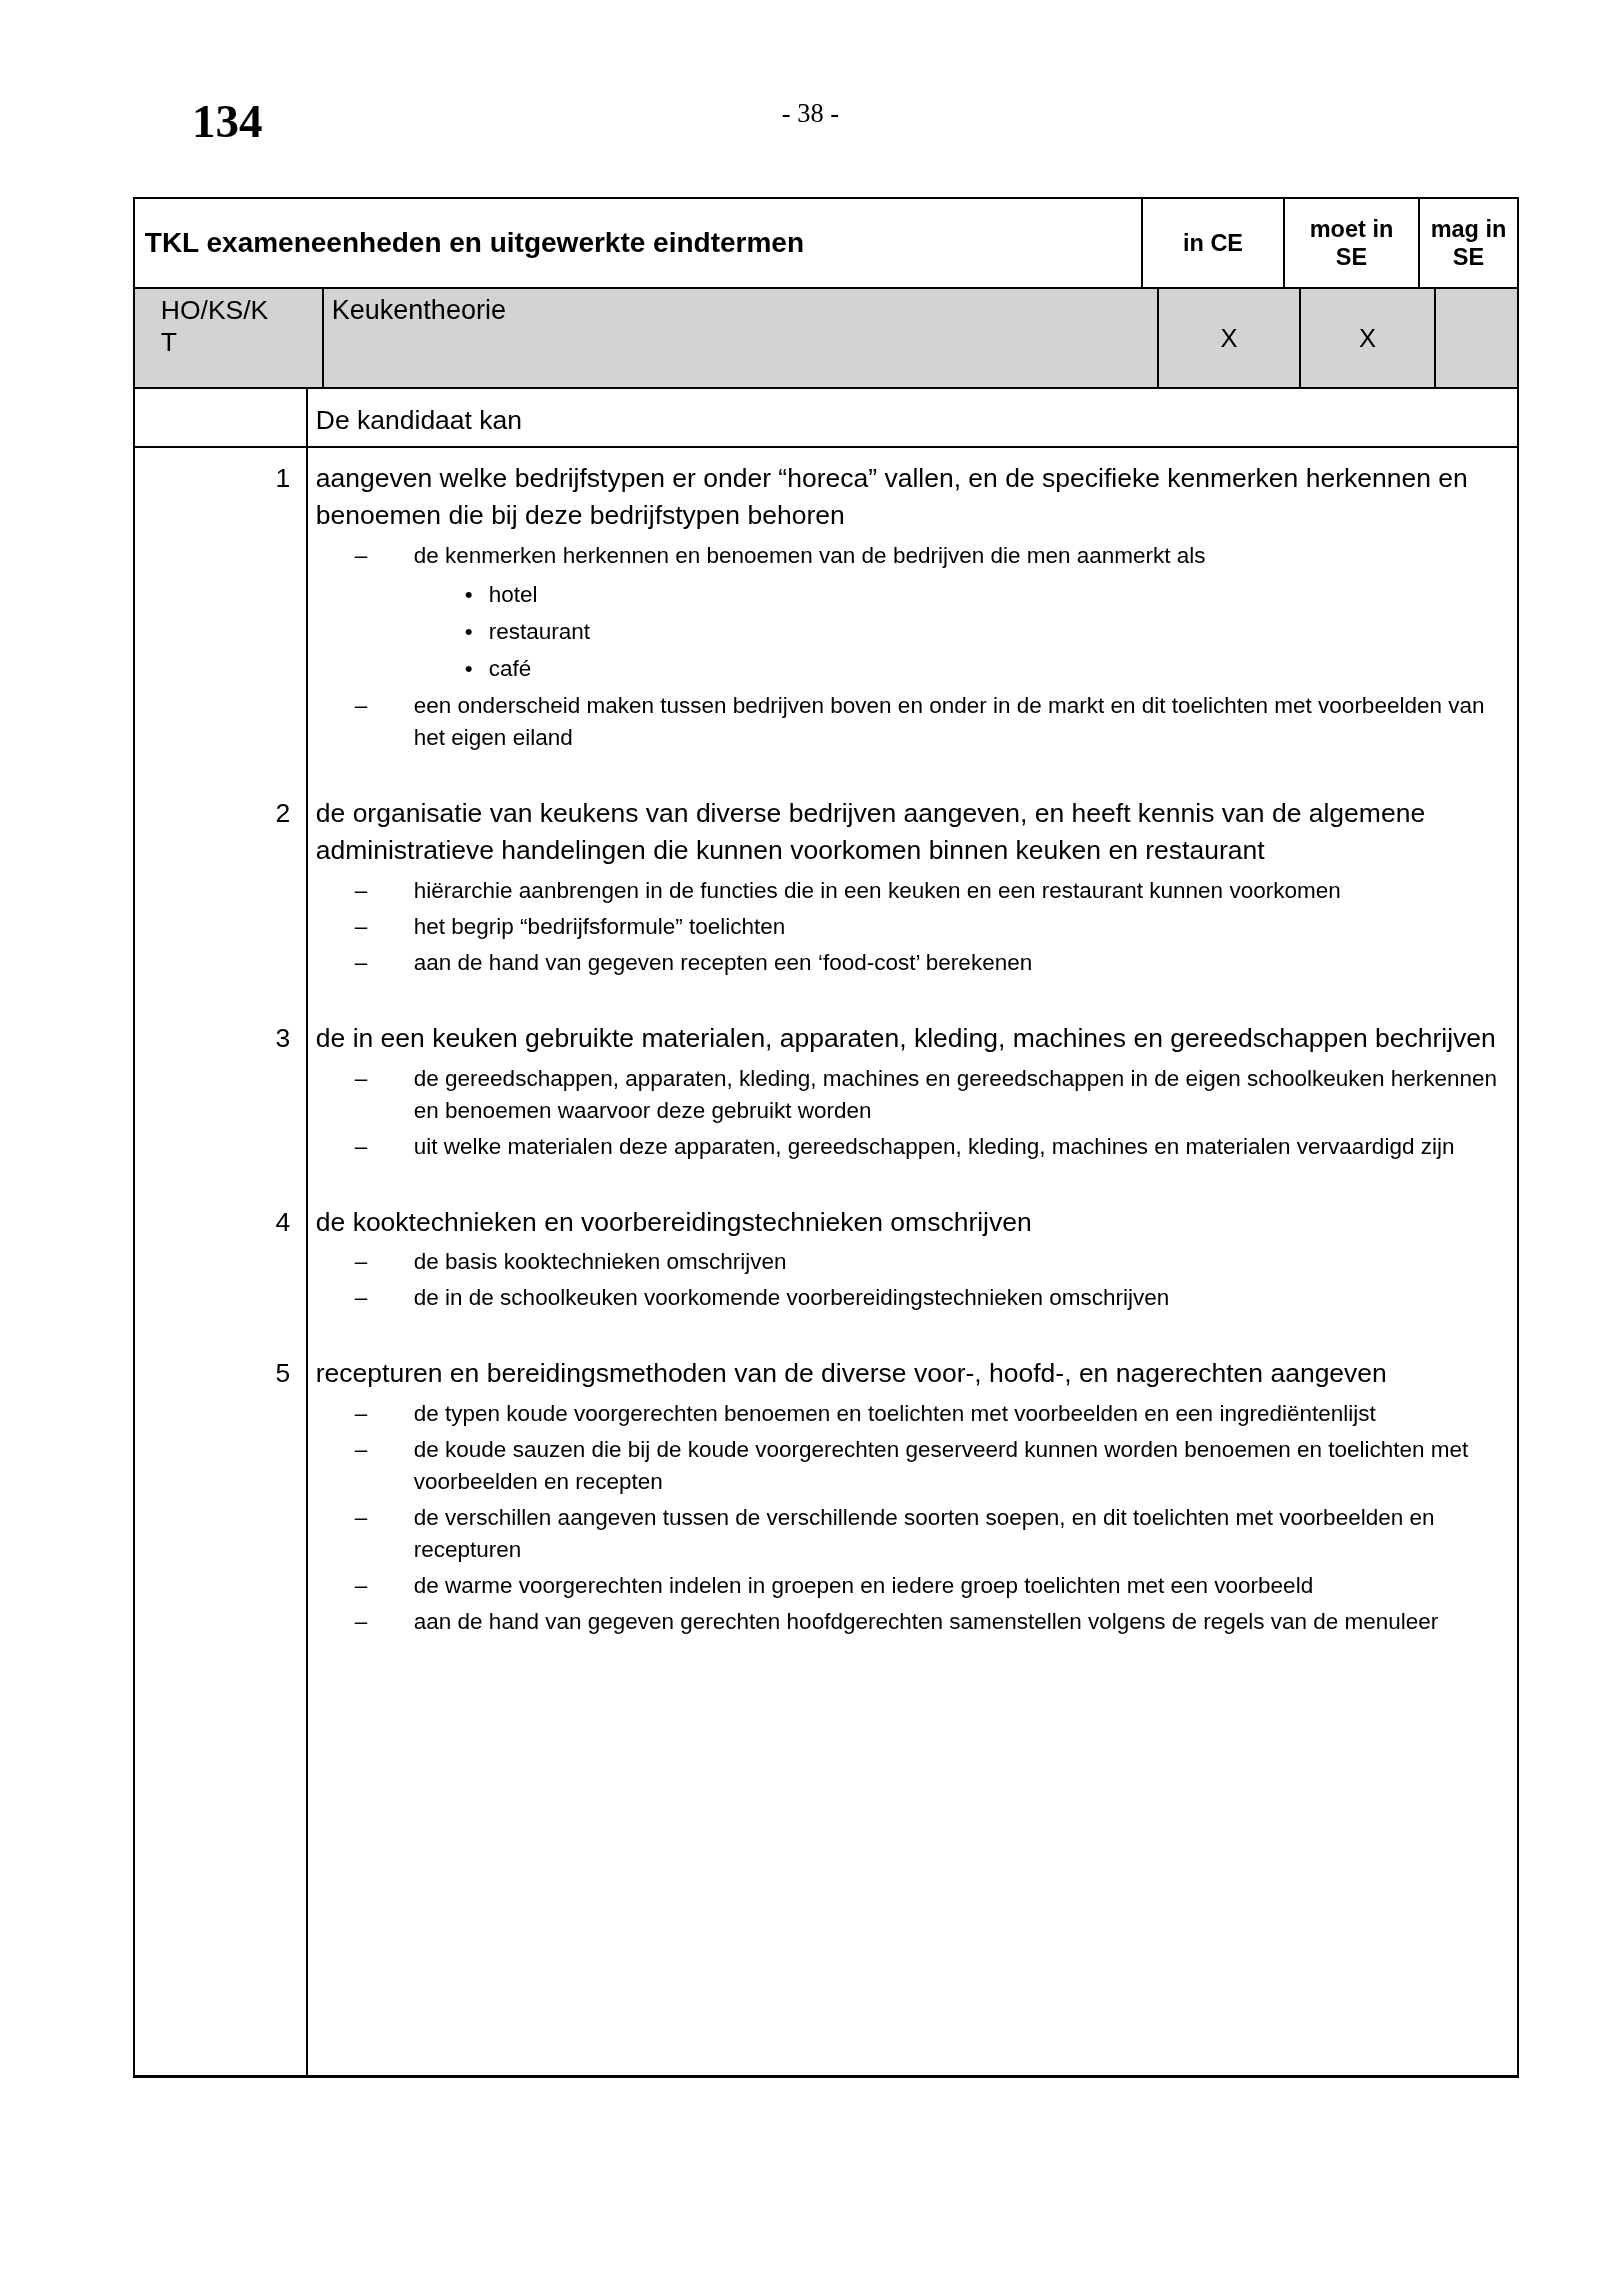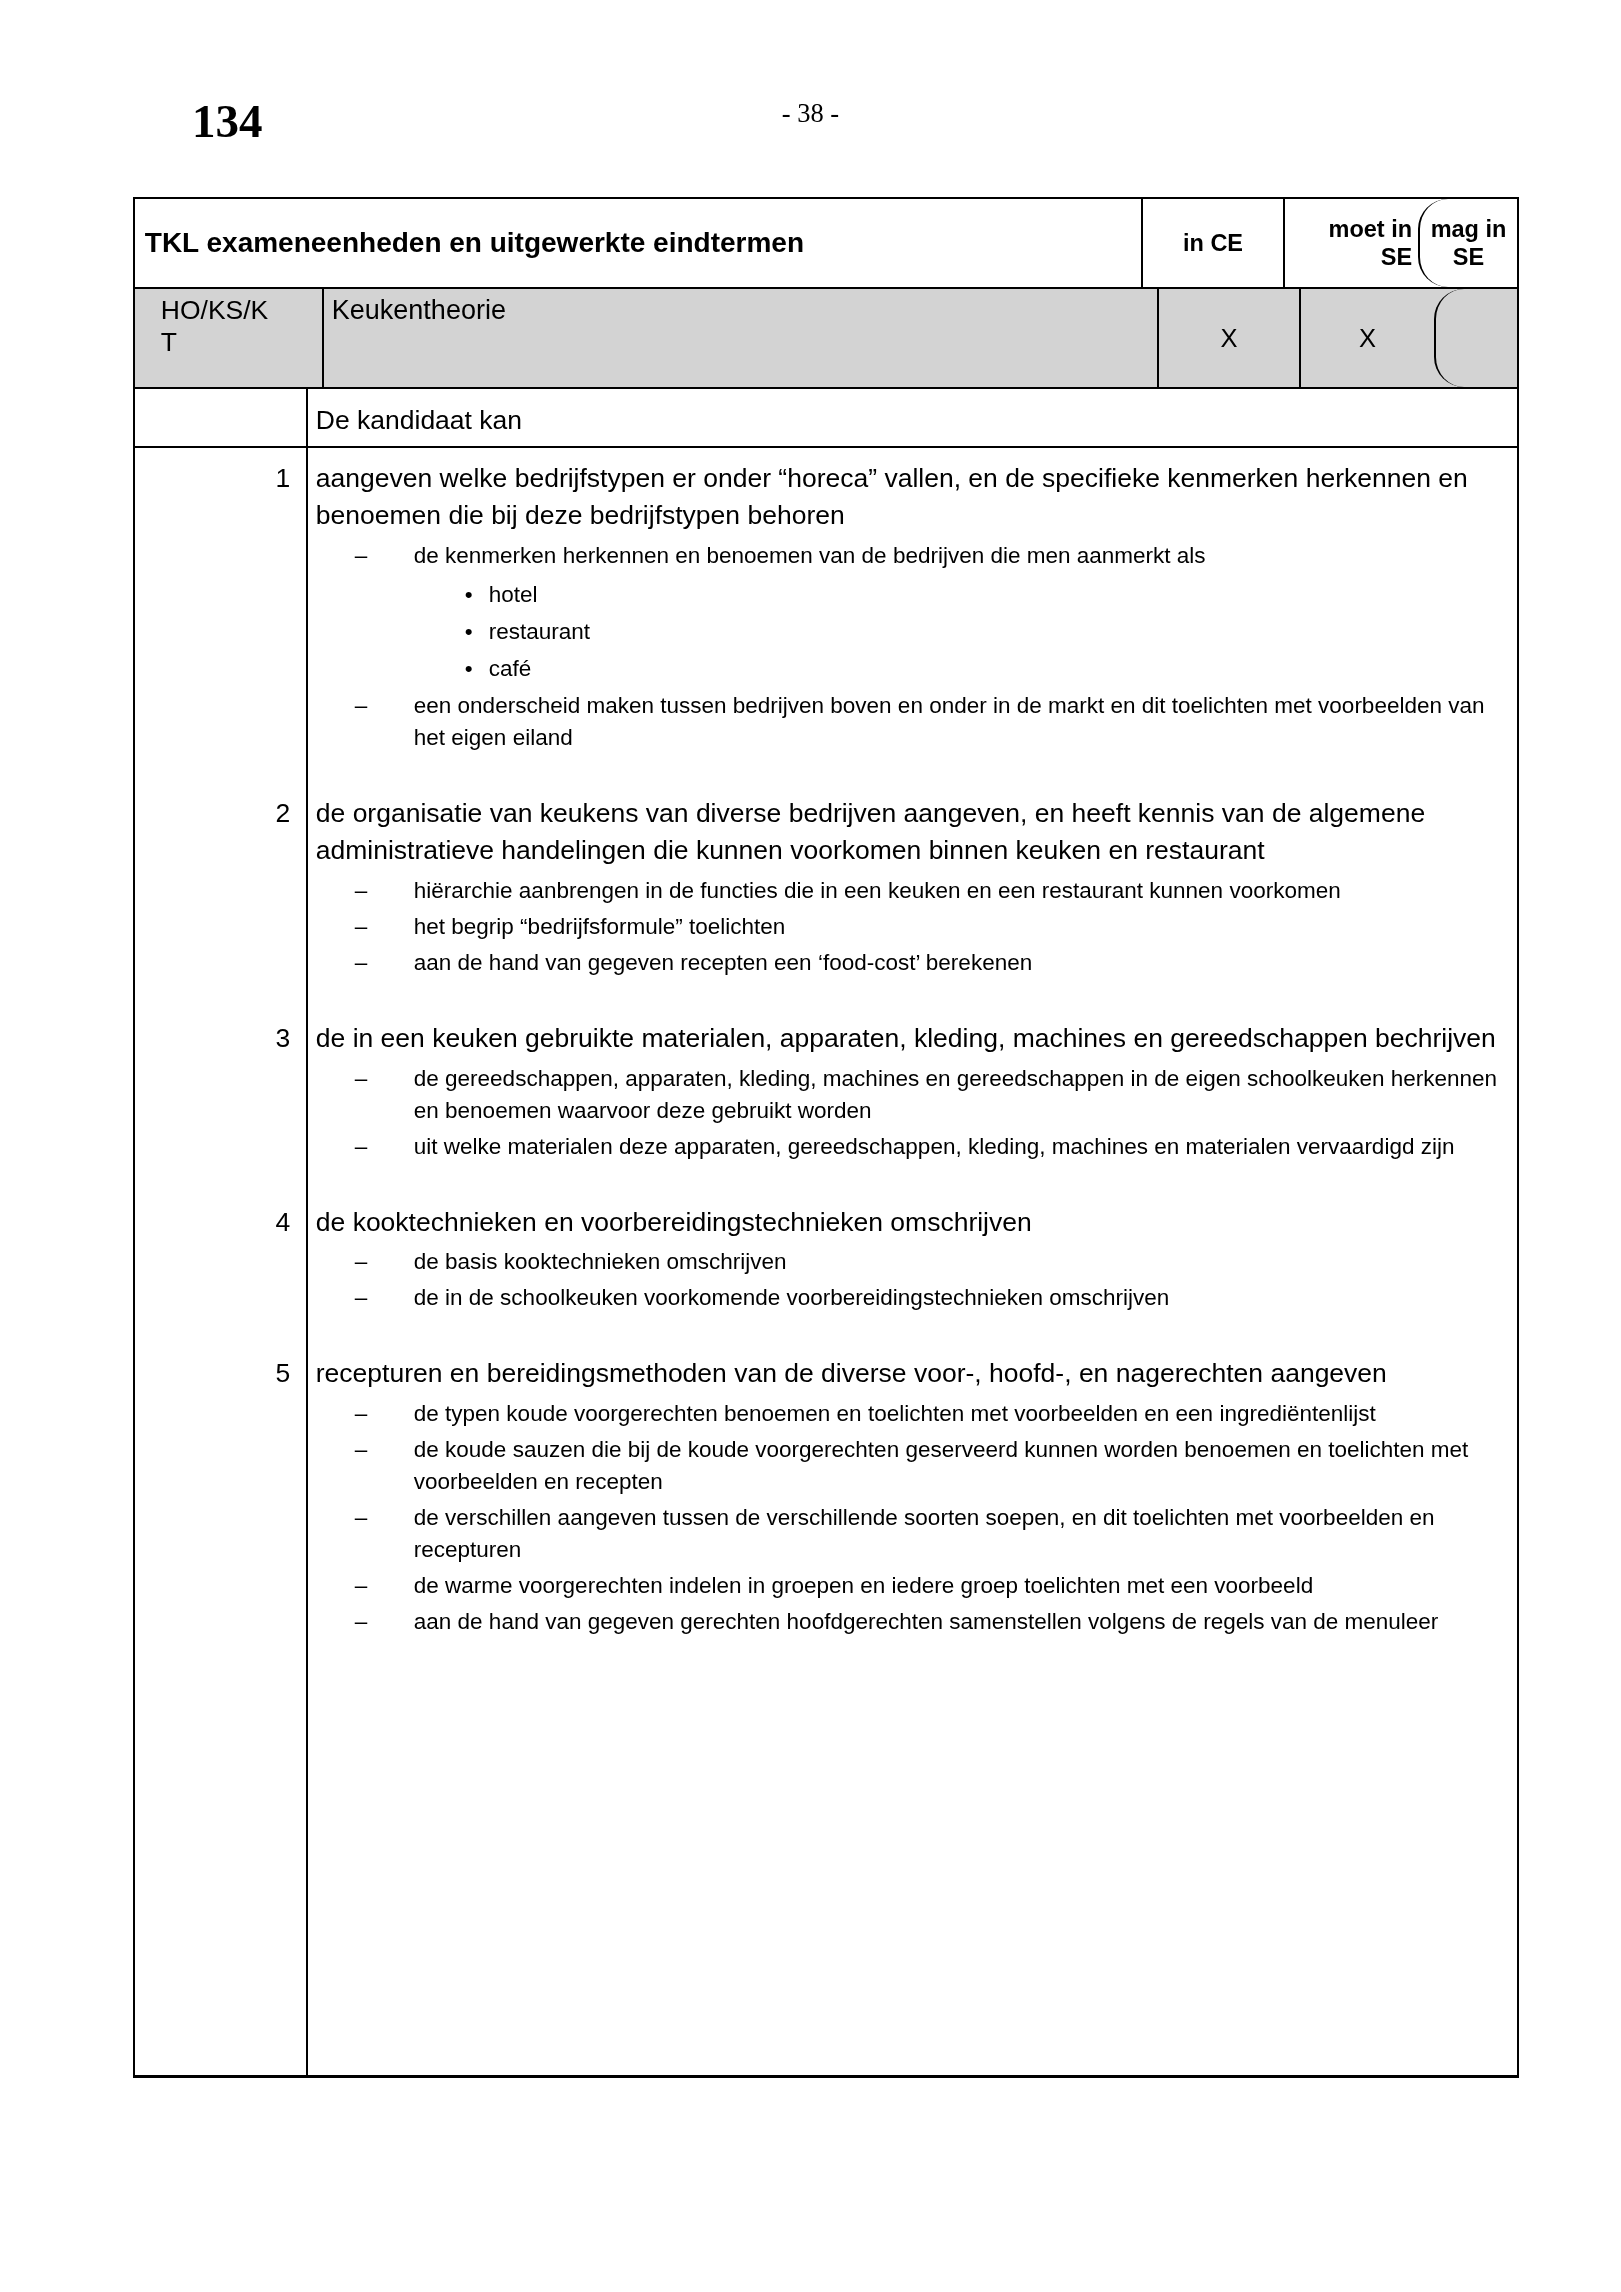--- a/index.html
+++ b/index.html
@@ -27,21 +27,21 @@
   .header-row{height:90px;}
   .header-title{
     width:1006px;box-sizing:border-box;display:flex;align-items:center;
     padding-left:9.8px;font-weight:bold;font-size:28px;
   }
   .header-col{
     box-sizing:border-box;border-left:2px solid #000;display:flex;align-items:center;
     justify-content:center;text-align:center;font-weight:bold;font-size:23.5px;line-height:28px;
     padding:0 5.9px;
   }
-  .w-ce{width:142px;} .w-moet{width:135px;text-align:right;} .w-mag{flex:1;border-radius:30px;}
+  .w-ce{width:142px;} .w-moet{width:135px;} .w-mag{flex:1;}
 
   
   .label-cell{width:173px;box-sizing:border-box;border-right:2px solid #000;flex-shrink:0;}
   .content-cell{flex:1;box-sizing:border-box;padding:0 15.7px 0 7.8px;min-width:0;}
 
   .intro-row{height:193px;}
   .intro-row .content-cell{padding-top:11.8px;}
 
   
   .section-row{height:100px;background:#d3d3d3;padding-left:16px;}

